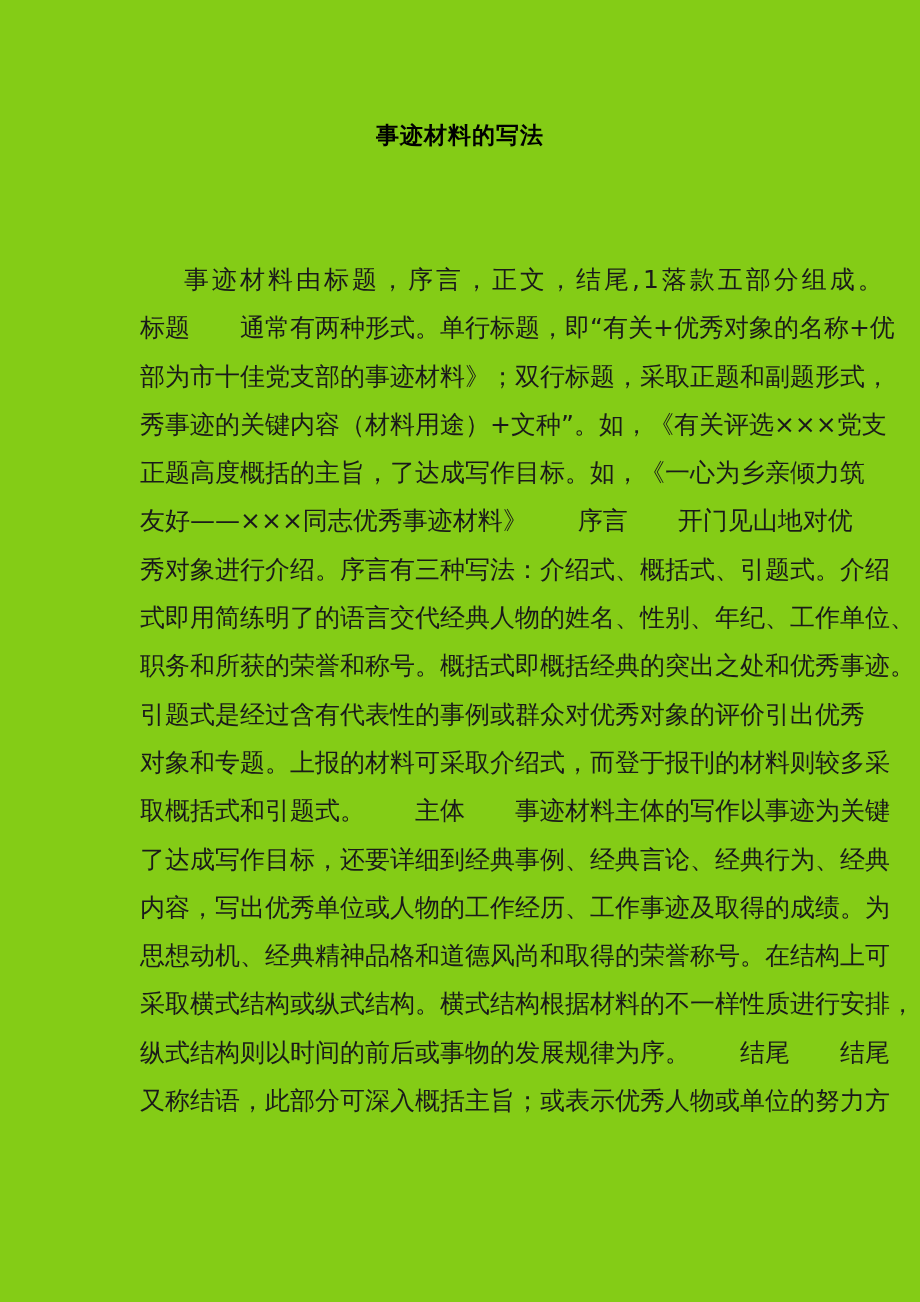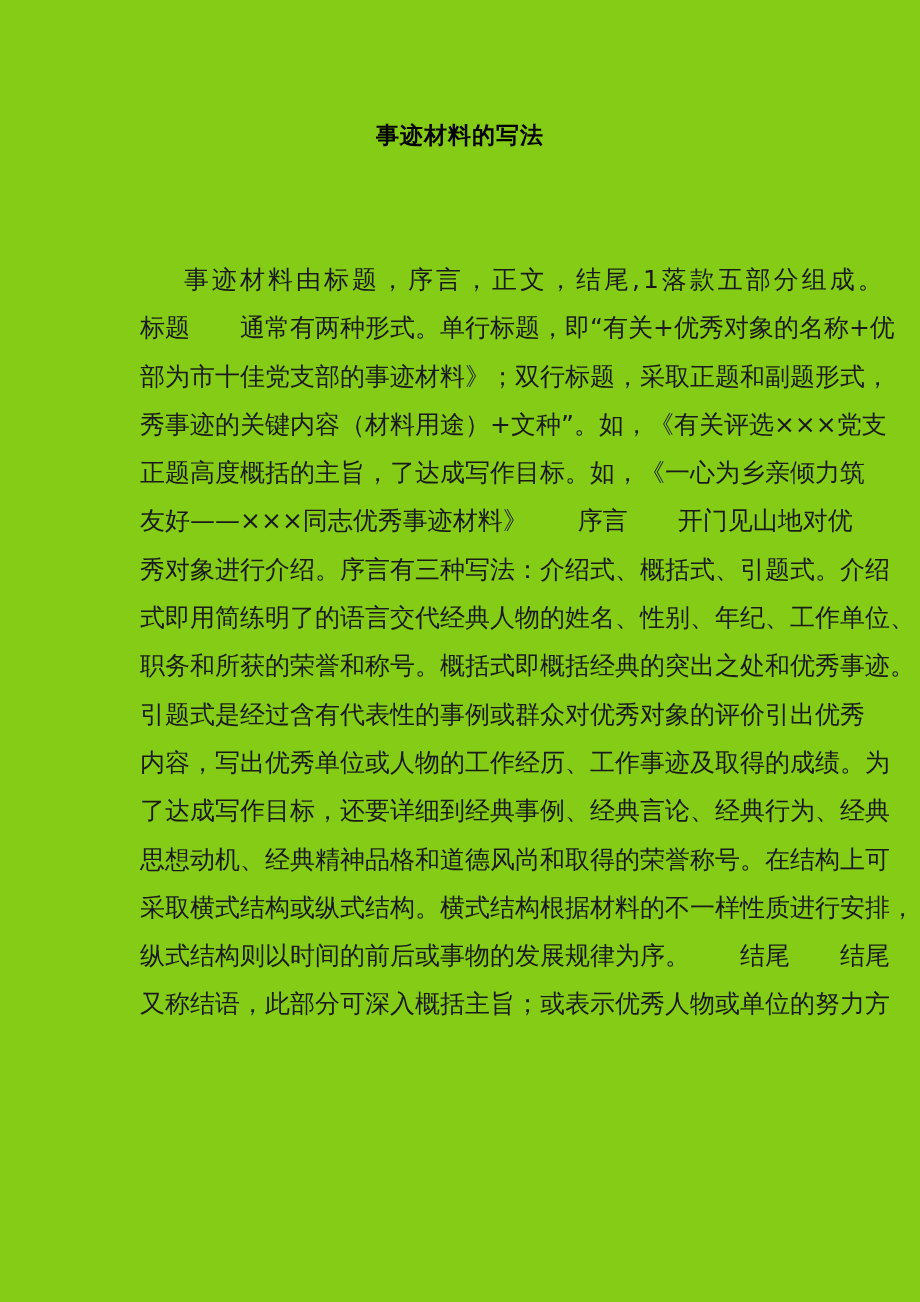--- a/index.html
+++ b/index.html
@@ -70,20 +70,22 @@
     <div class="line first">事迹材料由标题，序言，正文，结尾,1落款五部分组成。</div>
     <div class="line">标题　　通常有两种形式。单行标题，即“有关+优秀对象的名称+优</div>
     <div class="line">部为市十佳党支部的事迹材料》；双行标题，采取正题和副题形式，</div>
     <div class="line">秀事迹的关键内容（材料用途）+文种”。如，《有关评选×××党支</div>
     <div class="line">正题高度概括的主旨，了达成写作目标。如，《一心为乡亲倾力筑</div>
     <div class="line">友好——×××同志优秀事迹材料》　　序言　　开门见山地对优</div>
     <div class="line">秀对象进行介绍。序言有三种写法：介绍式、概括式、引题式。介绍</div>
     <div class="line">式即用简练明了的语言交代经典人物的姓名、性别、年纪、工作单位、</div>
     <div class="line">职务和所获的荣誉和称号。概括式即概括经典的突出之处和优秀事迹。</div>
     <div class="line">引题式是经过含有代表性的事例或群众对优秀对象的评价引出优秀</div>
+    <div class="line">对象和专题。上报的材料可采取介绍式，而登于报刊的材料则较多采</div>
+    <div class="line">取概括式和引题式。　　主体　　事迹材料主体的写作以事迹为关键</div>
+    <div class="line">了达成写作目标，还要详细到经典事例、经典言论、经典行为、经典</div>
     <div class="line">内容，写出优秀单位或人物的工作经历、工作事迹及取得的成绩。为</div>
-    <div class="line">了达成写作目标，还要详细到经典事例、经典言论、经典行为、经典</div>
     <div class="line">思想动机、经典精神品格和道德风尚和取得的荣誉称号。在结构上可</div>
     <div class="line">采取横式结构或纵式结构。横式结构根据材料的不一样性质进行安排，</div>
     <div class="line">纵式结构则以时间的前后或事物的发展规律为序。　　结尾　　结尾</div>
     <div class="line">又称结语，此部分可深入概括主旨；或表示优秀人物或单位的努力方</div>
   </div>
 </div>
 
 </body></html>

